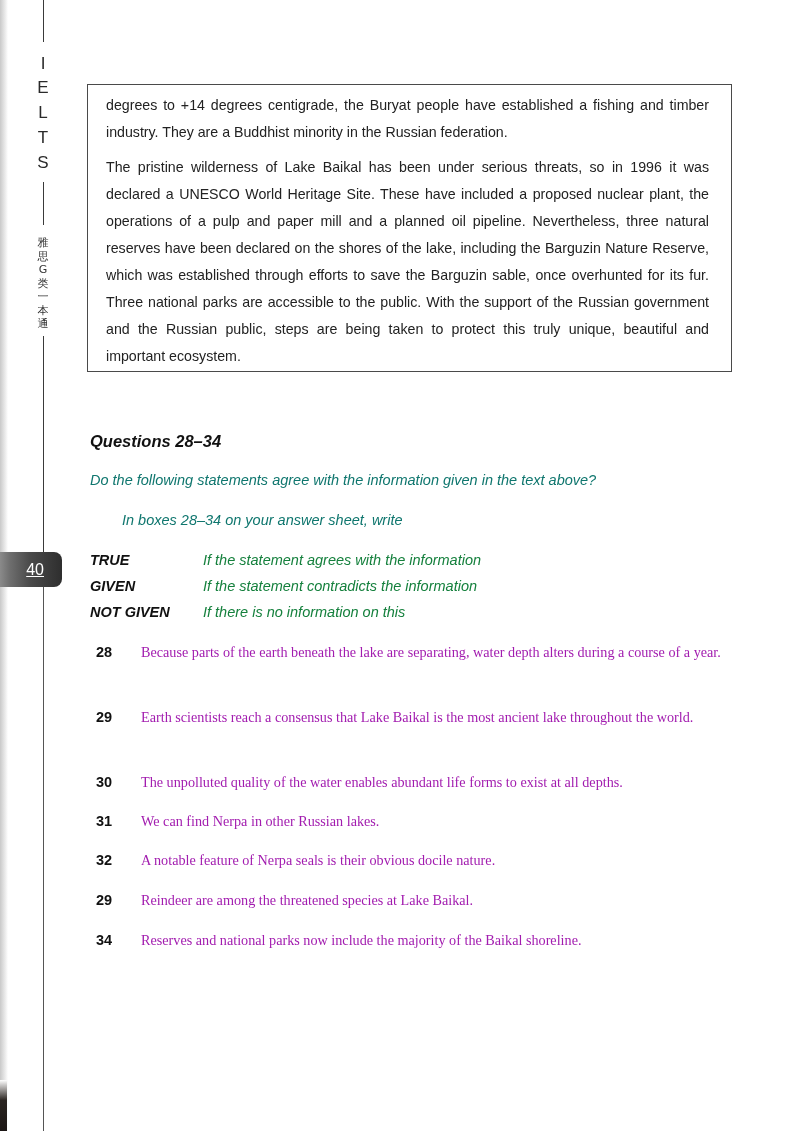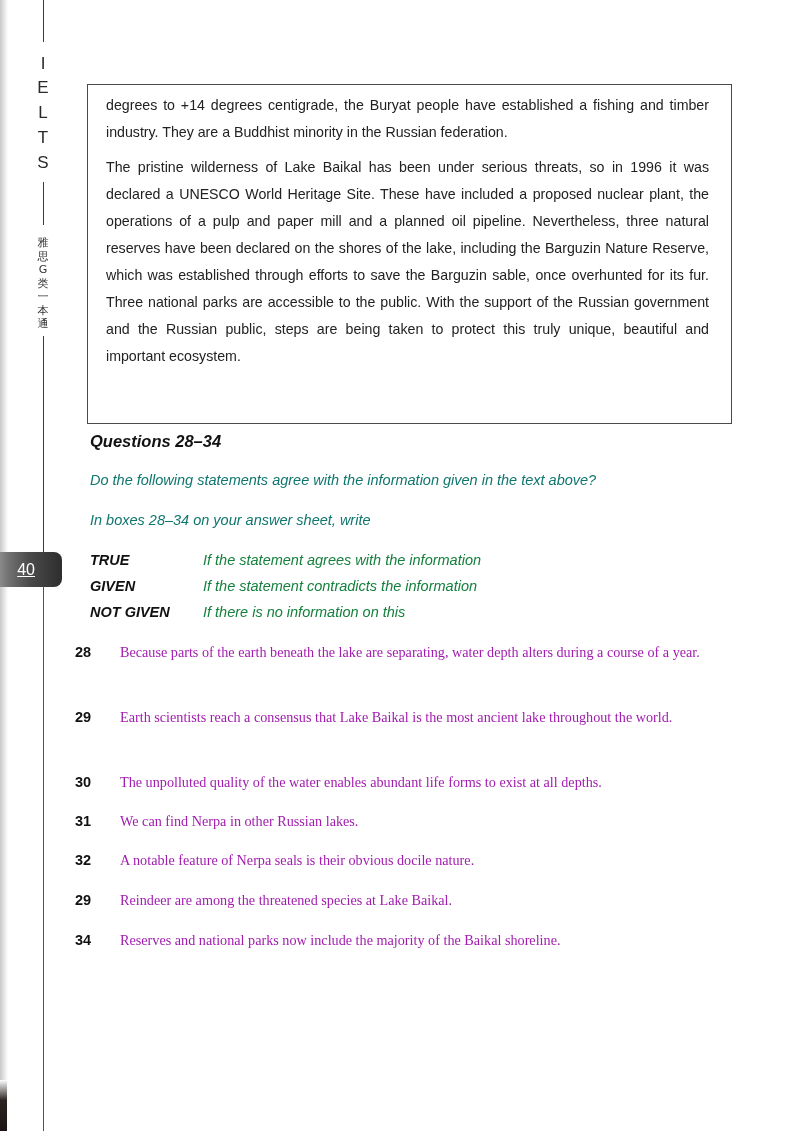--- a/index.html
+++ b/index.html
@@ -26,44 +26,44 @@
   .spine-cn {
     position: absolute; left: 34px; top: 236px; width: 18px; text-align: center;
     font-family: "DejaVu Sans", sans-serif; font-size: 11px; line-height: 13.5px;
     color: #333;
   }
   .page-tab {
     position: absolute; left: 0; top: 552px; width: 62px; height: 35px;
     background: linear-gradient(to right, #8a8a8a 0px, #6e6e6e 10px, #4a4a4a 30px, #2e2e2e 62px);
     border-radius: 0 8px 8px 0;
     color: #ffffff; font-size: 16px; line-height: 35px;
-    text-align: right; padding-right: 27px; box-sizing: border-box; text-decoration: underline;
+    text-align: right; padding-right: 18px; box-sizing: border-box; text-decoration: underline;
   }
   .passage-box {
-    position: absolute; left: 87px; top: 84px; width: 645px; height: 340px;
+    position: absolute; left: 87px; top: 84px; width: 645px; height: 288px;
     border: 1.5px solid #4a4a4a; box-sizing: border-box;
     padding: 7px 22px 0 18px;
   }
   .passage-p {
     margin: 0; font-size: 14.2px; line-height: 27px; text-align: justify;
     color: #222;
   }
   .passage-p + .passage-p { margin-top: 8px; }
   .q-heading {
     position: absolute; left: 90px; top: 432px;
     font-size: 16.5px; font-weight: bold; font-style: italic; color: #111;
   }
   .instr {
     position: absolute; left: 90px; font-size: 14.5px; font-style: italic; color: #0f766e;
   }
   .key-row { position: absolute; left: 90px; font-size: 14.5px; font-style: italic; }
   .key-term { position: absolute; left: 0; width: 110px; font-weight: bold; color: #111; }
   .key-desc { position: absolute; left: 113px; white-space: nowrap; color: #15803d; }
   .question {
-    position: absolute; left: 75px; width: 642px;
+    position: absolute; left: 96px; width: 642px;
   }
   .q-num {
     position: absolute; left: 0; top: 0; font-weight: bold; font-size: 14.5px;
     line-height: 27px; color: #111;
   }
   .q-text {
     margin-left: 45px; font-size: 14.2px; line-height: 27px; color: #a21caf;
     text-align: justify;
     font-family: Liberation Serif, serif;
   }
@@ -96,21 +96,21 @@
   <div class="page-tab">40</div>
 </div>
 
 <div class="passage-box">
   <p class="passage-p">degrees to +14 degrees centigrade, the Buryat people have established a fishing and timber industry. They are a Buddhist minority in the Russian federation.</p>
   <p class="passage-p">The pristine wilderness of Lake Baikal has been under serious threats, so in 1996 it was declared a UNESCO World Heritage Site. These have included a proposed nuclear plant, the operations of a pulp and paper mill and a planned oil pipeline. Nevertheless, three natural reserves have been declared on the shores of the lake, including the Barguzin Nature Reserve, which was established through efforts to save the Barguzin sable, once overhunted for its fur. Three national parks are accessible to the public. With the support of the Russian government and the Russian public, steps are being taken to protect this truly unique, beautiful and important ecosystem.</p>
 </div>
 
 <div class="q-heading">Questions 28–34</div>
 <div class="instr" style="top:472px;">Do the following statements agree with the information given in the text above?</div>
-<div class="instr" style="top:512px;">In boxes 28–34 on your answer sheet, write</div>
+<div class="instr" style="top:512px;margin-left:32px;">In boxes 28–34 on your answer sheet, write</div>
 
 <div class="key-row" style="top:552px;">
   <span class="key-term">TRUE</span>
   <span class="key-desc">If the statement agrees with the information</span>
 </div>
 <div class="key-row" style="top:578px;">
   <span class="key-term">GIVEN</span>
   <span class="key-desc">If the statement contradicts the information</span>
 </div>
 <div class="key-row" style="top:604px;">

